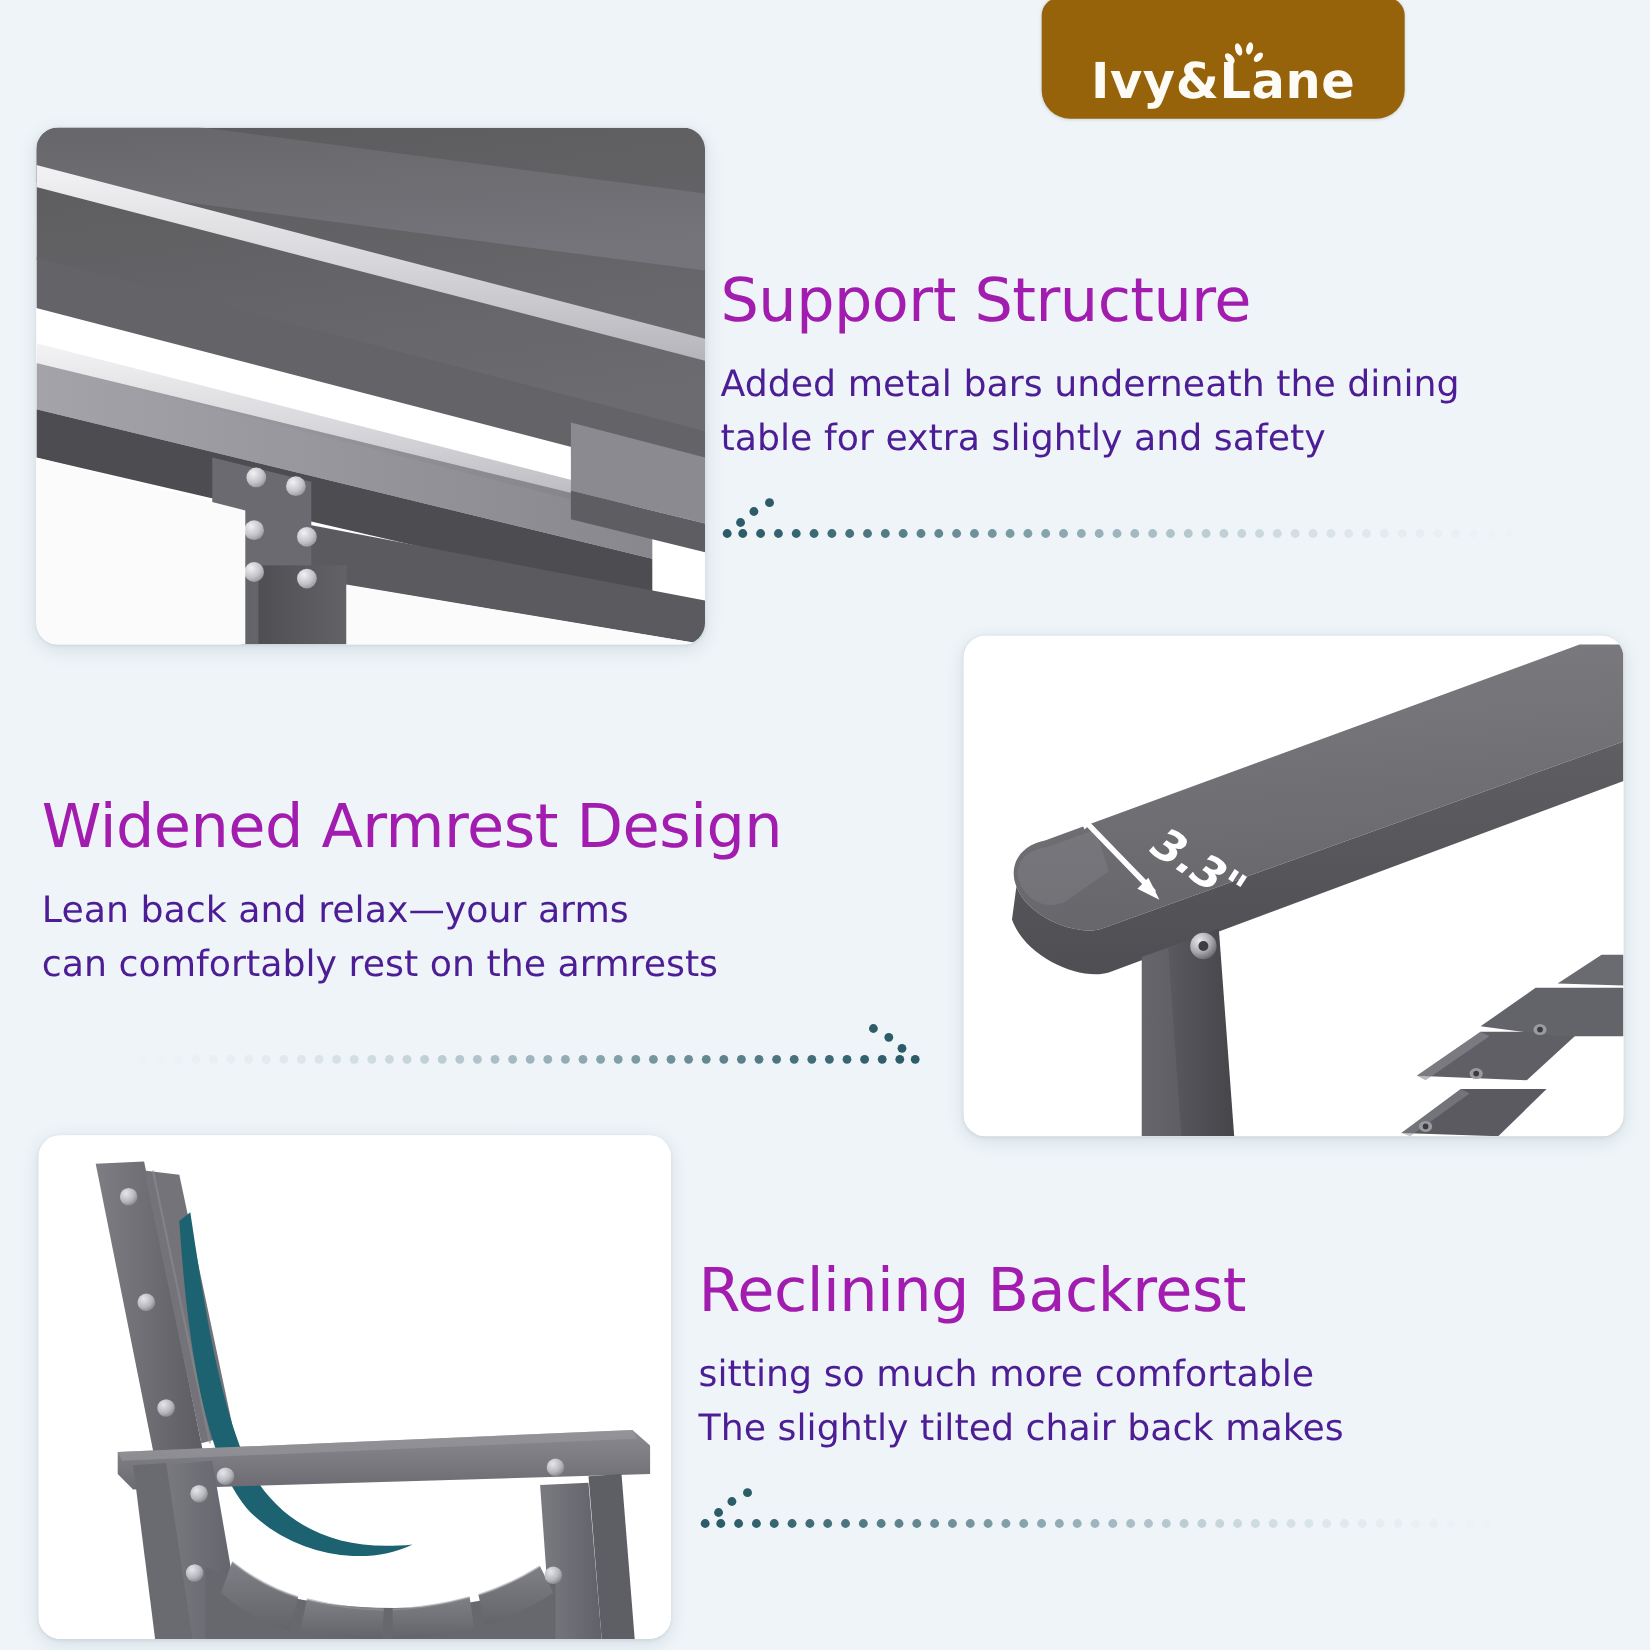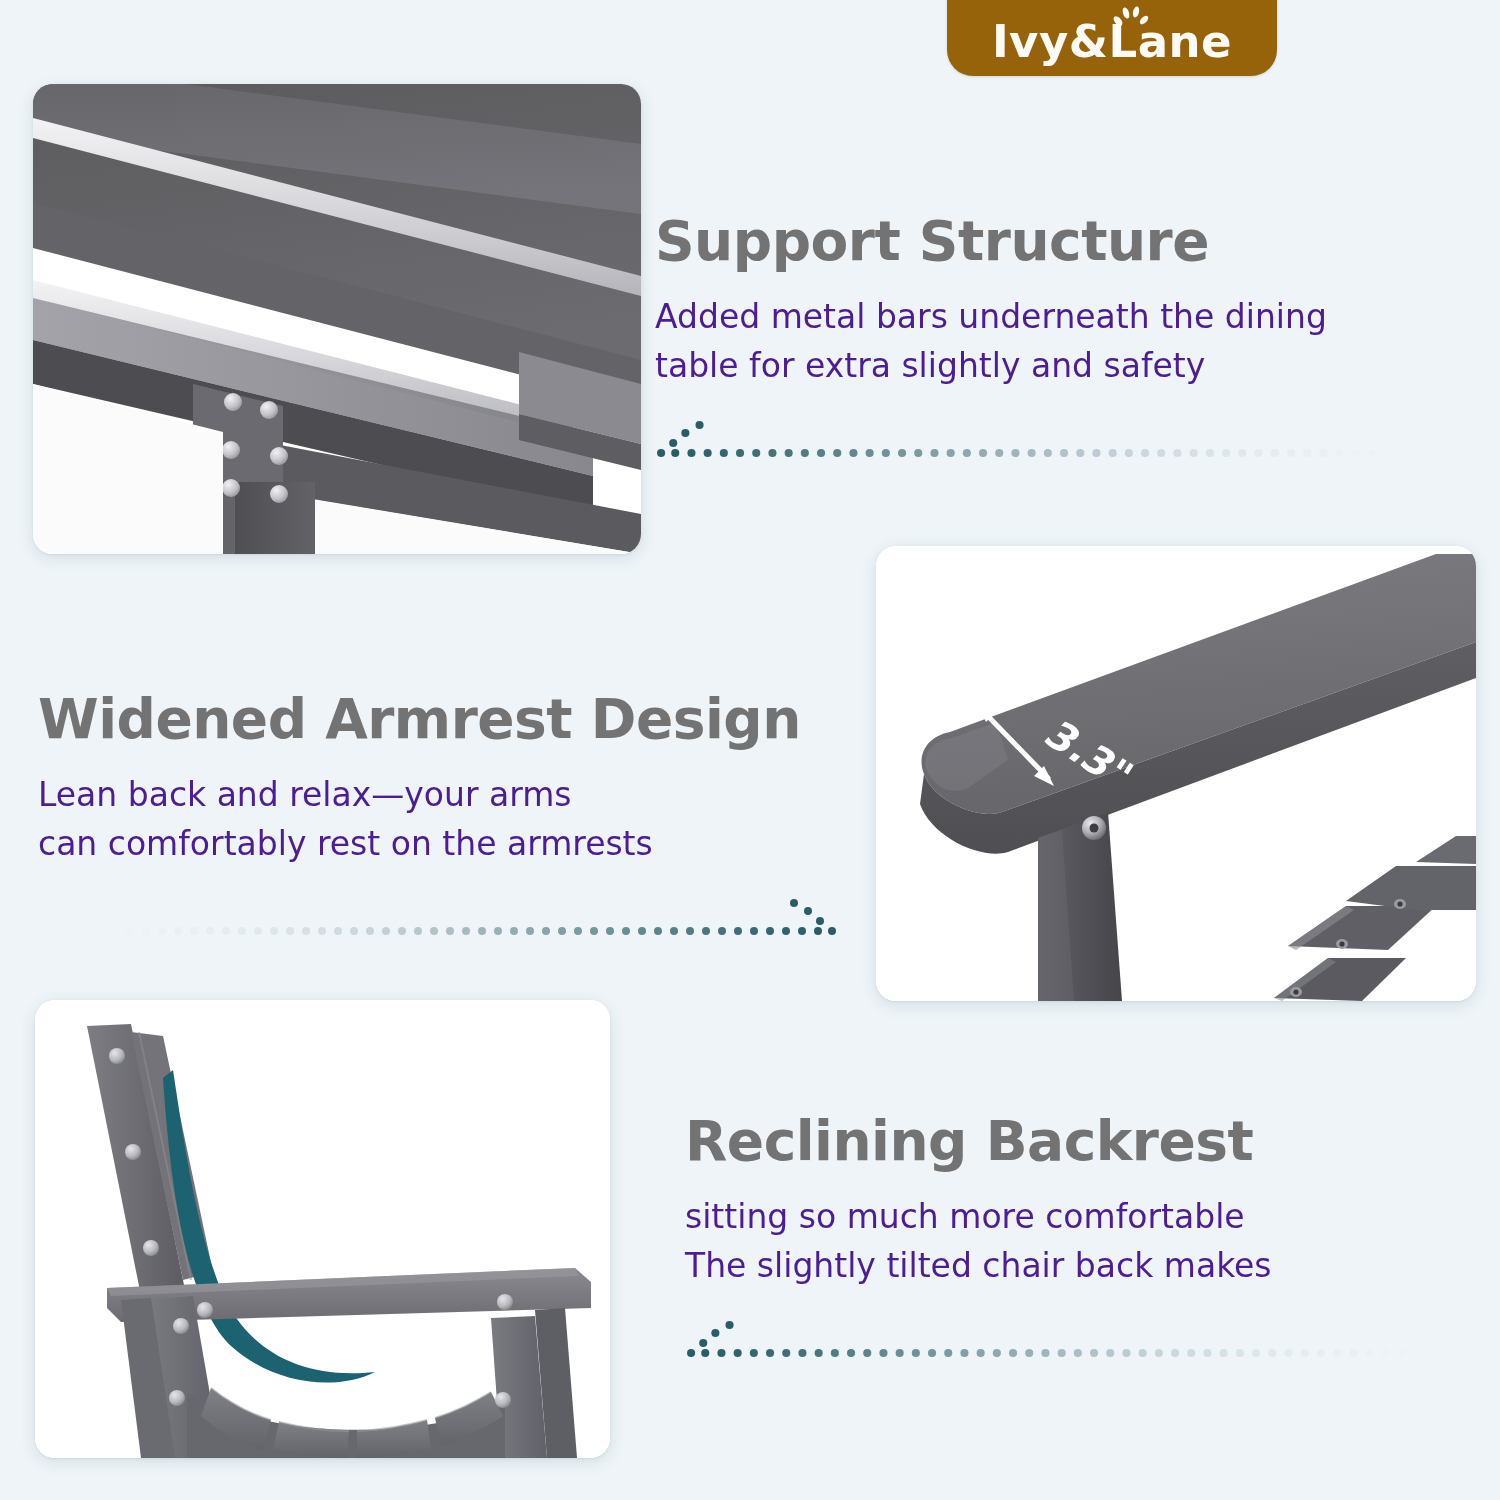--- a/index.html
+++ b/index.html
@@ -8,20 +8,21 @@
     width:1500px; height:1500px;
     background:#eef4f8;
     font-family:"DejaVu Sans", sans-serif;
     overflow:hidden;
   }
 
   #page {
     position:relative;
     width:1500px; height:1064px;
     background:#eef4f8;
+    margin-top:32px;
   }
 
   
   .logo-tab {
     position:absolute;
     left:947px; top:-34px;
     width:330px; height:110px;
     background:#96620a;
     border-radius:16px 16px 26px 26px;
     display:flex;
@@ -58,27 +59,27 @@
   .photo-card svg { display:block; width:100%; height:100%; }
 
   #card-table   { left:33px;  top:84px;   width:608px; height:470px; }
   #card-armrest { left:876px; top:546px;  width:600px; height:455px; }
   #card-chair   { left:35px;  top:1000px; width:575px; height:458px; }
 
   
   .feature-block { position:absolute; }
   #text-support  { left:655px; top:212px;  width:810px; }
   #text-armrest  { left:38px;  top:690px;  width:800px; }
-  #text-recline  { left:685px; top:1112px; width:810px; }
+  #text-recline  { left:635px; top:1112px; width:810px; }
 
   .feature-title {
-    color:#737373;
+    color:#a21caf;
     font-family:"DejaVu Sans", sans-serif;
     font-size:55px;
-    font-weight:bold;
+    font-weight:normal;
     letter-spacing:-0.5px;
     line-height:1.08;
     white-space:nowrap;
   }
   .feature-desc {
     color:#4c1d95;
     font-family:"DejaVu Sans", sans-serif;
     font-size:33px;
     font-weight:400;
     line-height:1.48;

